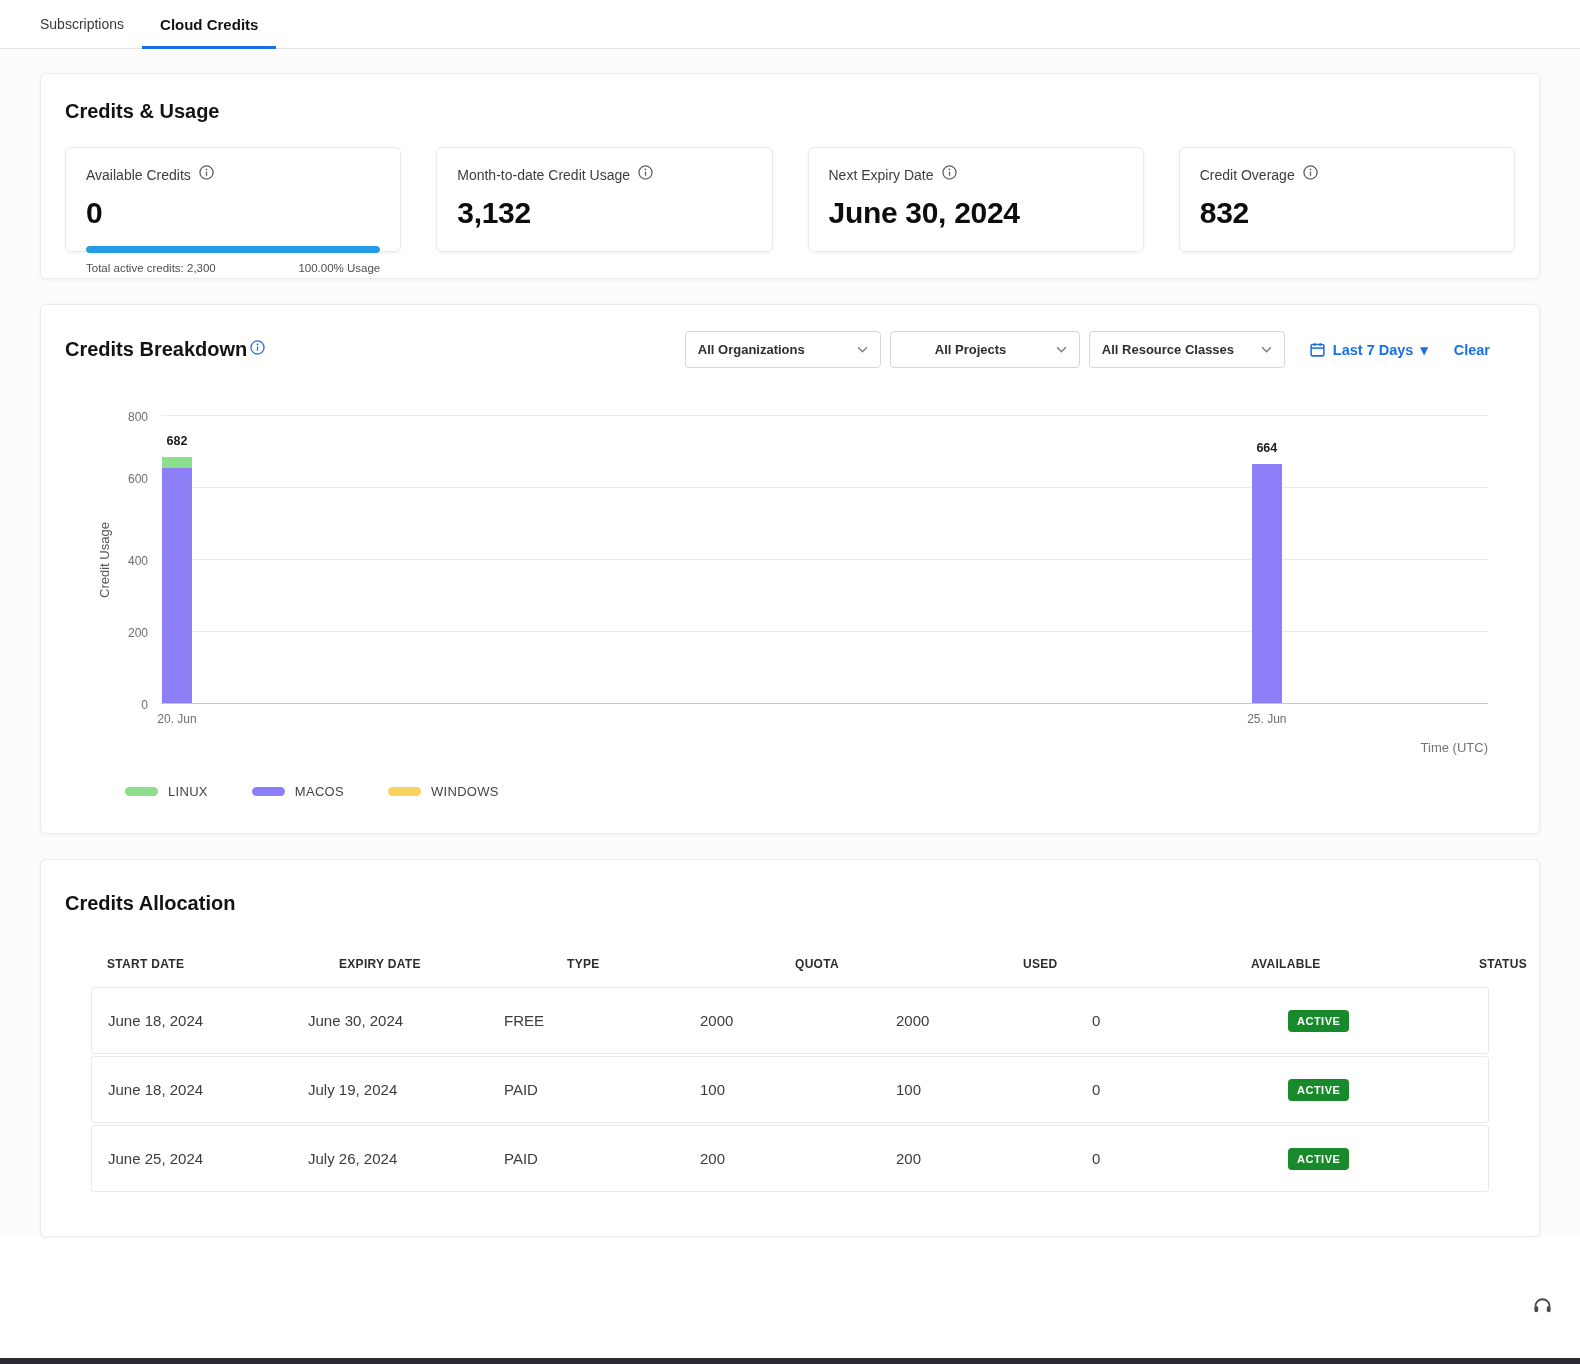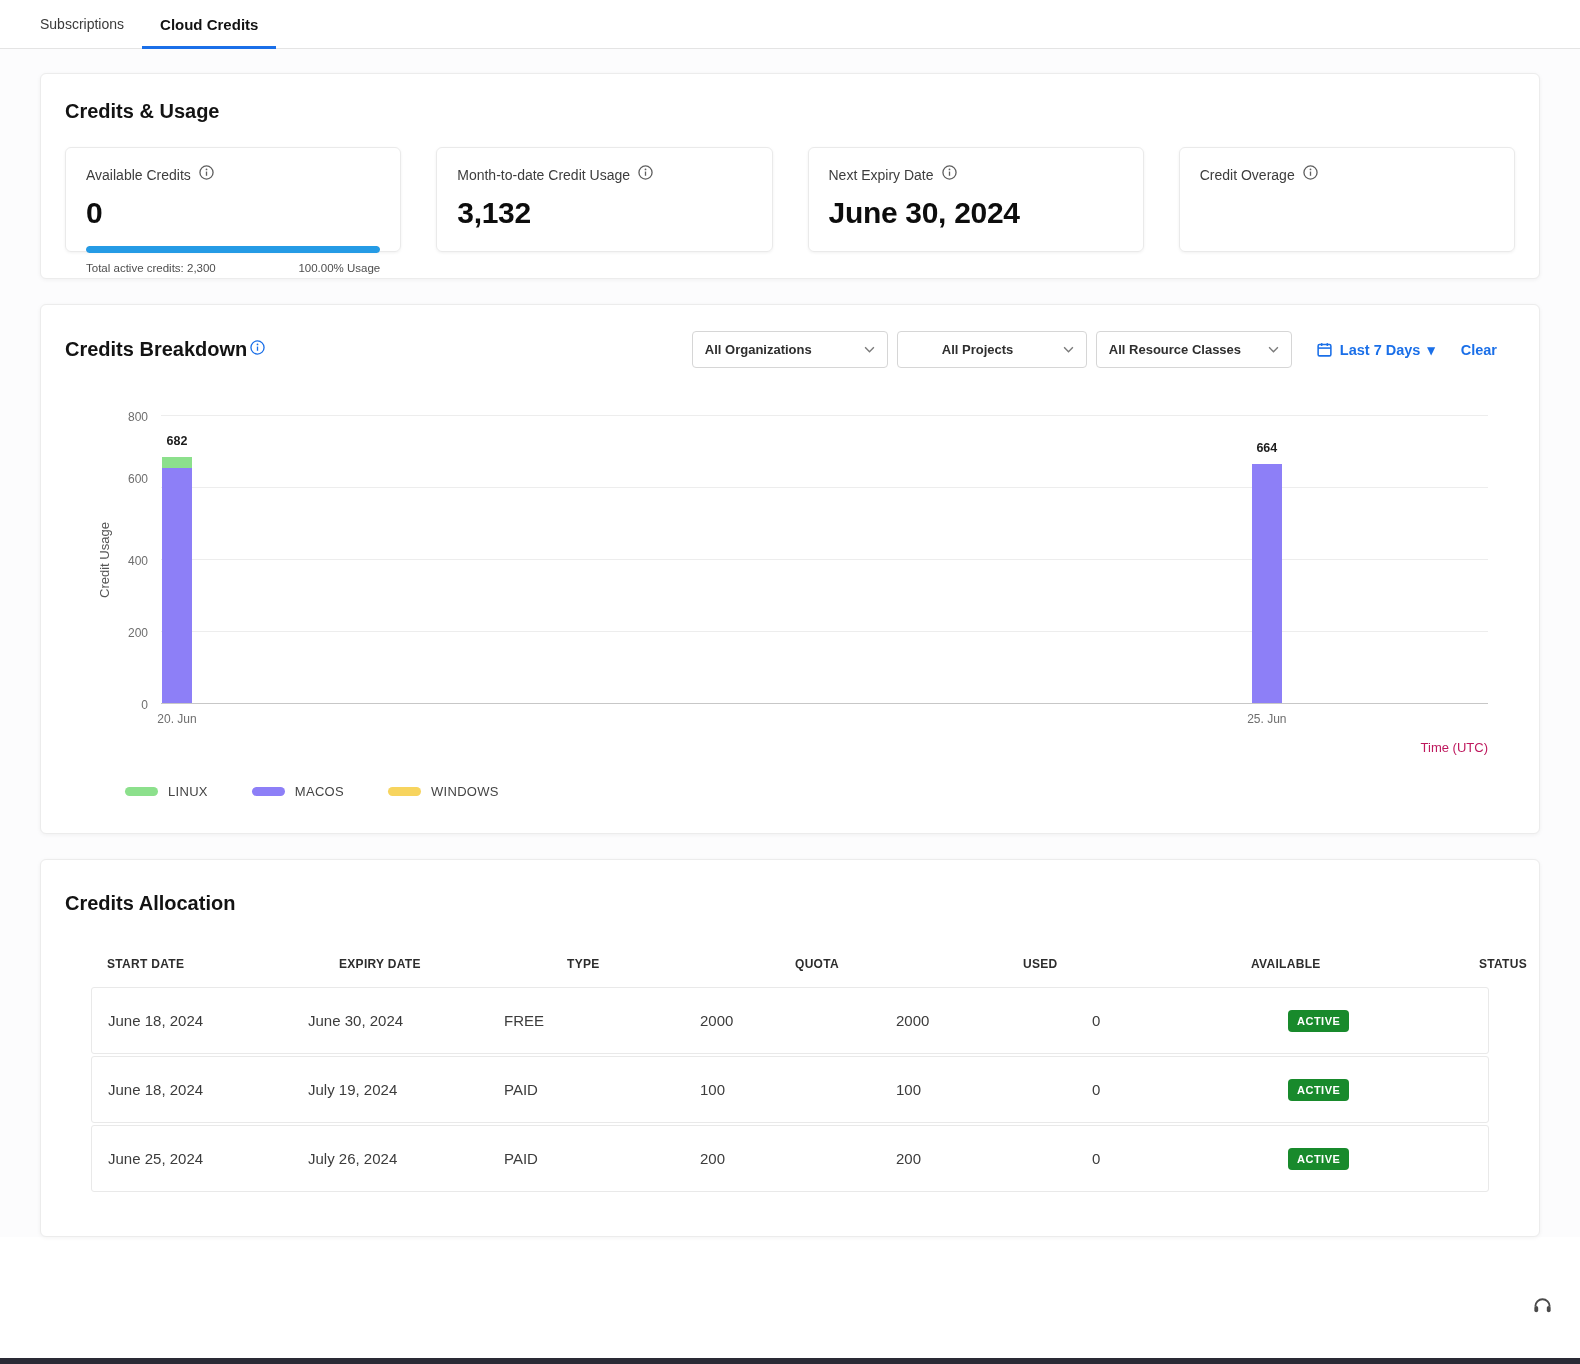--- a/index.html
+++ b/index.html
@@ -87,39 +87,39 @@
   }
   .select .chev { color: #7a7a7a; margin-left: 14px; display: inline-flex; }
   .w-org { width: 196px; }
   .w-proj { width: 190px; padding-left: 44px; }
   .w-res { width: 196px; }
   .daterange {
     display: flex; align-items: center; gap: 7px;
     color: var(--accent, #1a6fe8); font-weight: bold; font-size: 14.5px;
     margin: 0 26px 0 24px; cursor: pointer;
   }
-  .clear { color: var(--accent, #1a6fe8); font-weight: bold; font-size: 14.5px; cursor: pointer; margin-right: 18px; }
+  .clear { color: var(--accent, #1a6fe8); font-weight: bold; font-size: 14.5px; cursor: pointer; margin-right: 25px; }
 
   .chart { position: relative; height: 400px; margin-top: 8px; }
   .ylabel {
     position: absolute; left: 32px; top: 40px; height: 288px;
     writing-mode: vertical-rl; transform: rotate(180deg);
     display: flex; align-items: center; justify-content: center;
     font-size: 13px; color: #555;
   }
   .plot { position: absolute; left: 96px; right: 27px; top: 40px; height: 288px; }
   .gridline { position: absolute; left: 0; right: 0; height: 1px; background: #ededed; }
   .gridline.baseline { background: #c7c7c7; }
   .ytick { position: absolute; right: 100%; margin-right: 13px; width: 40px; text-align: right; font-size: 12px; color: #6e6e6e; }
   .bar { position: absolute; bottom: 1px; width: 30px; display: flex; flex-direction: column; }
   .bar > div { width: 100%; }
   .bar-label { position: absolute; transform: translateX(-50%); font-size: 12.5px; font-weight: bold; color: #1c1c1c; }
   .xticks { position: absolute; left: 96px; right: 27px; top: 336px; height: 16px; }
   .xtick { position: absolute; transform: translateX(-50%); font-size: 12px; color: #6e6e6e; white-space: nowrap; }
-  .time-label { position: absolute; right: 27px; top: 364px; font-size: 13px; color: #be185d; }
+  .time-label { position: absolute; right: 27px; top: 364px; font-size: 13px; color: #737373; }
   .legend { display: flex; align-items: center; margin: 8px 0 0 60px; }
   .legend-item { display: flex; align-items: center; gap: 10px; margin-right: 44px; font-size: 13px; color: #444; letter-spacing: 0.3px; cursor: pointer; }
   .legend-swatch { width: 33px; height: 9px; border-radius: 5px; display: inline-block; }
 
   
   #card-allocation { padding: 32px 24px 42px; }
   .table { margin: 26px 26px 0 26px; }
   .trow {
     display: grid;
     grid-template-columns: 200px 196px 196px 196px 196px 196px 1fr;
@@ -214,20 +214,21 @@
         <div class="label-row">
           <span class="stat-label">Credit Overage</span>
           <span class="info-gray">
             <svg width="15" height="15" viewBox="0 0 16 16">
                 <circle cx="8" cy="8" r="7" fill="none" stroke="currentColor" stroke-width="1.4"></circle>
                 <rect x="7.3" y="7" width="1.4" height="4.5" fill="currentColor"></rect>
                 <circle cx="8" cy="4.7" r="0.95" fill="currentColor"></circle>
               </svg>
           </span>
         </div>
+        <div class="stat-value">832</div>
       </div>
 
     </div>
   </section>
 
   <section class="card" id="card-breakdown">
     <div class="bd-header">
       <h2>Credits Breakdown</h2>
       <span class="info-blue">
         <svg width="15" height="15" viewBox="0 0 16 16">

